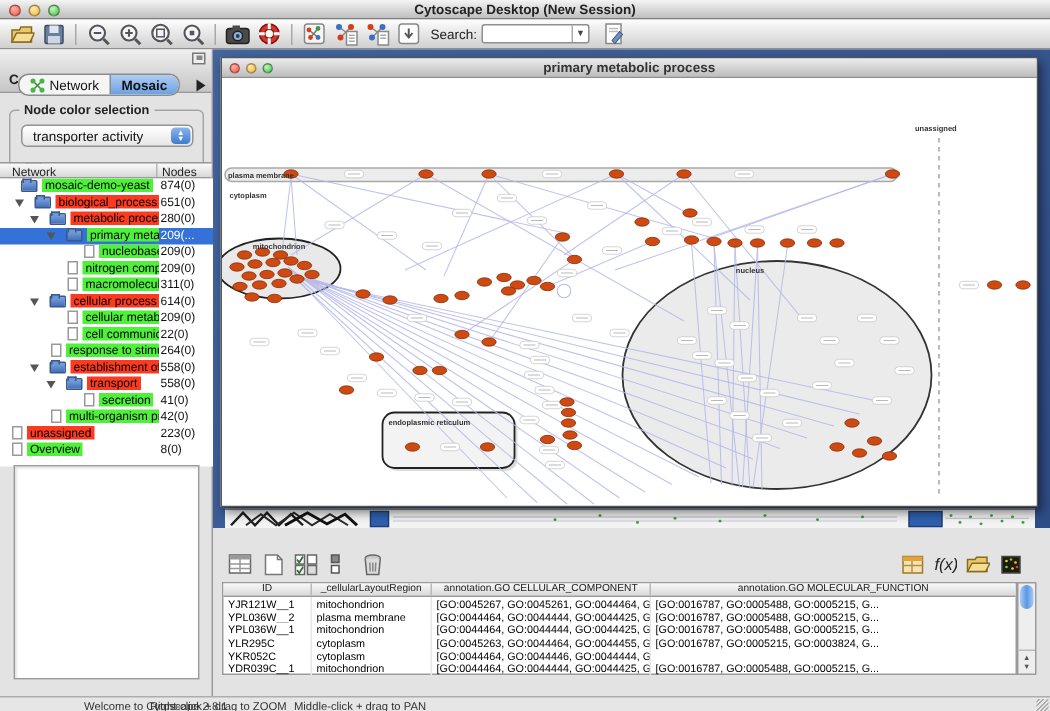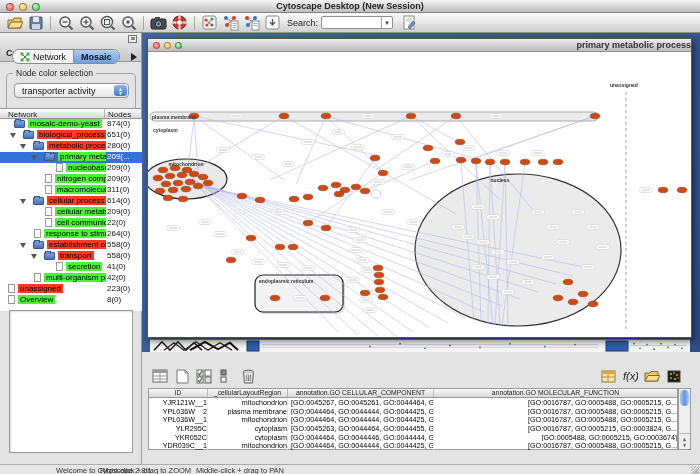--- a/index.html
+++ b/index.html
@@ -37,21 +37,21 @@
   #cp-tabs { position:absolute; left:12px; top:16px; height:15px; display:flex;
     border:1px solid #8b8b8b; border-radius:7px; overflow:hidden; background:#f5f5f5; }
   .cp-tab { display:flex; align-items:center; font-size:9px; color:#111; padding:0 7px; height:100%; }
   .cp-tab.sel { background:linear-gradient(#aecdf2,#6ba0e4); border-left:1px solid #8b8b8b; font-weight:bold; }
   #tab-arrow { position:absolute; left:131px; top:20px; width:0; height:0;
     border-left:6px solid #222; border-top:4px solid transparent; border-bottom:4px solid transparent; }
 
   #groupbox { position:absolute; left:6px; top:40px; width:130px; height:66px;
     border:1px solid #a5a5a5; border-radius:4px; }
   #groupbox legend,#gb-legend { position:absolute; left:6px; top:-6px; background:#e3e3e3; padding:0 3px;
-    font-size:8.5px; font-weight:normal; color:#222; }
+    font-size:8.5px; font-weight:bold; color:#222; }
   #dropdown { position:absolute; left:7px; top:9px; width:115px; height:15px; background:linear-gradient(#fff,#e6e6e6);
     border:1px solid #949494; border-radius:4px; font-size:9px; color:#111; padding:2px 0 0 7px; }
   #dropdown .step { position:absolute; right:1px; top:1px; bottom:1px; width:13px; border-radius:3px;
     background:linear-gradient(#8cb5ec,#3e7ccd); display:flex; flex-direction:column; align-items:center; justify-content:center; }
   #dropdown .step span { font-size:5px; color:#fff; line-height:4px; }
   #checkbox-row { position:absolute; left:10px; top:34px; display:flex; align-items:center; }
   #checkbox { width:11px; height:11px; border:1px solid #5580b8; border-radius:2px;
     background:linear-gradient(#9ec2ef,#4b86d8); position:relative; }
   #checkbox:before { content:"✓"; position:absolute; left:1px; top:-2px; color:#fff; font-size:10px; font-weight:bold; }
   #checkbox-label { font-size:9px; color:#111; margin-left:5px; }
@@ -85,34 +85,34 @@
 
   
   #desktop { position:absolute; left:142px; top:33px; width:558px; height:319px;
     background:linear-gradient(135deg,#43669f,#2e4c86); overflow:hidden; }
 
   #bg-strip { position:absolute; left:8px; top:306px; width:540px; height:13px; background:#f4f4f4; border-top:1px solid #888; }
 
   #net-window { position:absolute; left:5px; top:5px; width:545px; height:300px;
     border:1px solid #555; box-shadow:2px 3px 7px rgba(0,0,0,.55); background:#fff; }
   #net-title { height:13px; background:linear-gradient(#ececec,#bdbdbd); border-bottom:1px solid #8d8d8d; position:relative; }
-  #net-title .title { position:absolute; left:0; right:0; top:1px; text-align:right; font-size:9px; font-weight:bold; color:#333; }
+  #net-title .title { position:absolute; left:0; right:0; top:1px; text-align:center; font-size:9px; font-weight:bold; color:#333; }
   #net-title .tl { top:3px; width:7px; height:7px; }
   #net-title .tl.red{left:5px;} #net-title .tl.yel{left:16px;} #net-title .tl.grn{left:27px;}
   #net-canvas { position:absolute; left:0; top:13px; width:543px; height:285px; background:#fff; overflow:hidden; }
 
   
   #data-panel { position:absolute; left:142px; top:352px; width:558px; height:112px; background:#e3e3e3; }
   #dp-toolbar { position:absolute; left:0; top:13px; width:558px; height:22px; display:flex; align-items:center; padding-left:8px; }
   .dpicon { width:20px; height:18px; display:flex; align-items:center; justify-content:center; margin-right:2px; }
   #dp-right { position:absolute; right:14px; top:13px; height:22px; display:flex; align-items:center;justify-content:center; }
   #dp-table { position:absolute; left:6px; top:36px; width:530px; height:62px; background:#fff; border:1px solid #9b9b9b; }
   #dp-head { display:flex; height:9px; background:linear-gradient(#f8f8f8,#d9d9d9); border-bottom:1px solid #999; }
   #dp-head .hc { font-size:6.8px; color:#222; text-align:center; border-right:1px solid #b9b9b9; overflow:hidden; white-space:nowrap; }
-  .dprow { display:flex; height:8.7px;text-align:right; }
+  .dprow { display:flex; height:8.7px; }
   .dprow .c { font-size:7.2px; color:#000; padding-left:3px; border-right:1px solid #e7e7e7; overflow:hidden; white-space:nowrap; }
   .cw0{width:59px;} .cw1{width:80px;} .cw2{width:146px;} .cw3{width:243px; border-right:none!important;}
   #dp-scroll { position:absolute; left:536px; top:36px; width:13px; height:62px; background:#eee; border:1px solid #9b9b9b; }
   #dp-thumb { position:absolute; left:1px; top:1px; width:9px; height:16px; border-radius:5px;
     background:linear-gradient(90deg,#a9cbf4,#5d97e2,#a9cbf4); }
   #dp-arrows { position:absolute; left:0; bottom:0; width:11px; height:16px; border-top:1px solid #bbb;
     display:flex; flex-direction:column; align-items:center; justify-content:center; font-size:5px; color:#555; line-height:6px; }
   #dp-tabs { position:absolute; left:0; right:0; top:99px; display:flex; justify-content:center; }
   #dp-tabs .wrap { display:flex; border:1px solid #8f8f8f; border-radius:8px; overflow:hidden; background:#f7f7f7; height:14px; }
   .dp-tab { font-size:8px; color:#111; padding:1px 10px 0; border-left:1px solid #bbb; }
@@ -795,21 +795,20 @@
         <div class="dprow">
           <span class="c cw0">YLR295C</span>
           <span class="c cw1">cytoplasm</span>
           <span class="c cw2">[GO:0045263, GO:0044464, GO:0044455, G...</span>
           <span class="c cw3">[GO:0016787, GO:0005215, GO:0003824, G...</span>
         </div>
         <div class="dprow">
           <span class="c cw0">YKR052C</span>
           <span class="c cw1">cytoplasm</span>
           <span class="c cw2">[GO:0044464, GO:0044446, GO:0044444, G...</span>
-          <span class="c cw3">[GO:0005488, GO:0005215, GO:0003674]</span>
         </div>
         <div class="dprow">
           <span class="c cw0">YDR039C__1</span>
           <span class="c cw1">mitochondrion</span>
           <span class="c cw2">[GO:0044464, GO:0044444, GO:0044425, G...</span>
           <span class="c cw3">[GO:0016787, GO:0005488, GO:0005215, G...</span>
         </div>
       </div>
   </div>
   <div id="dp-scroll">

